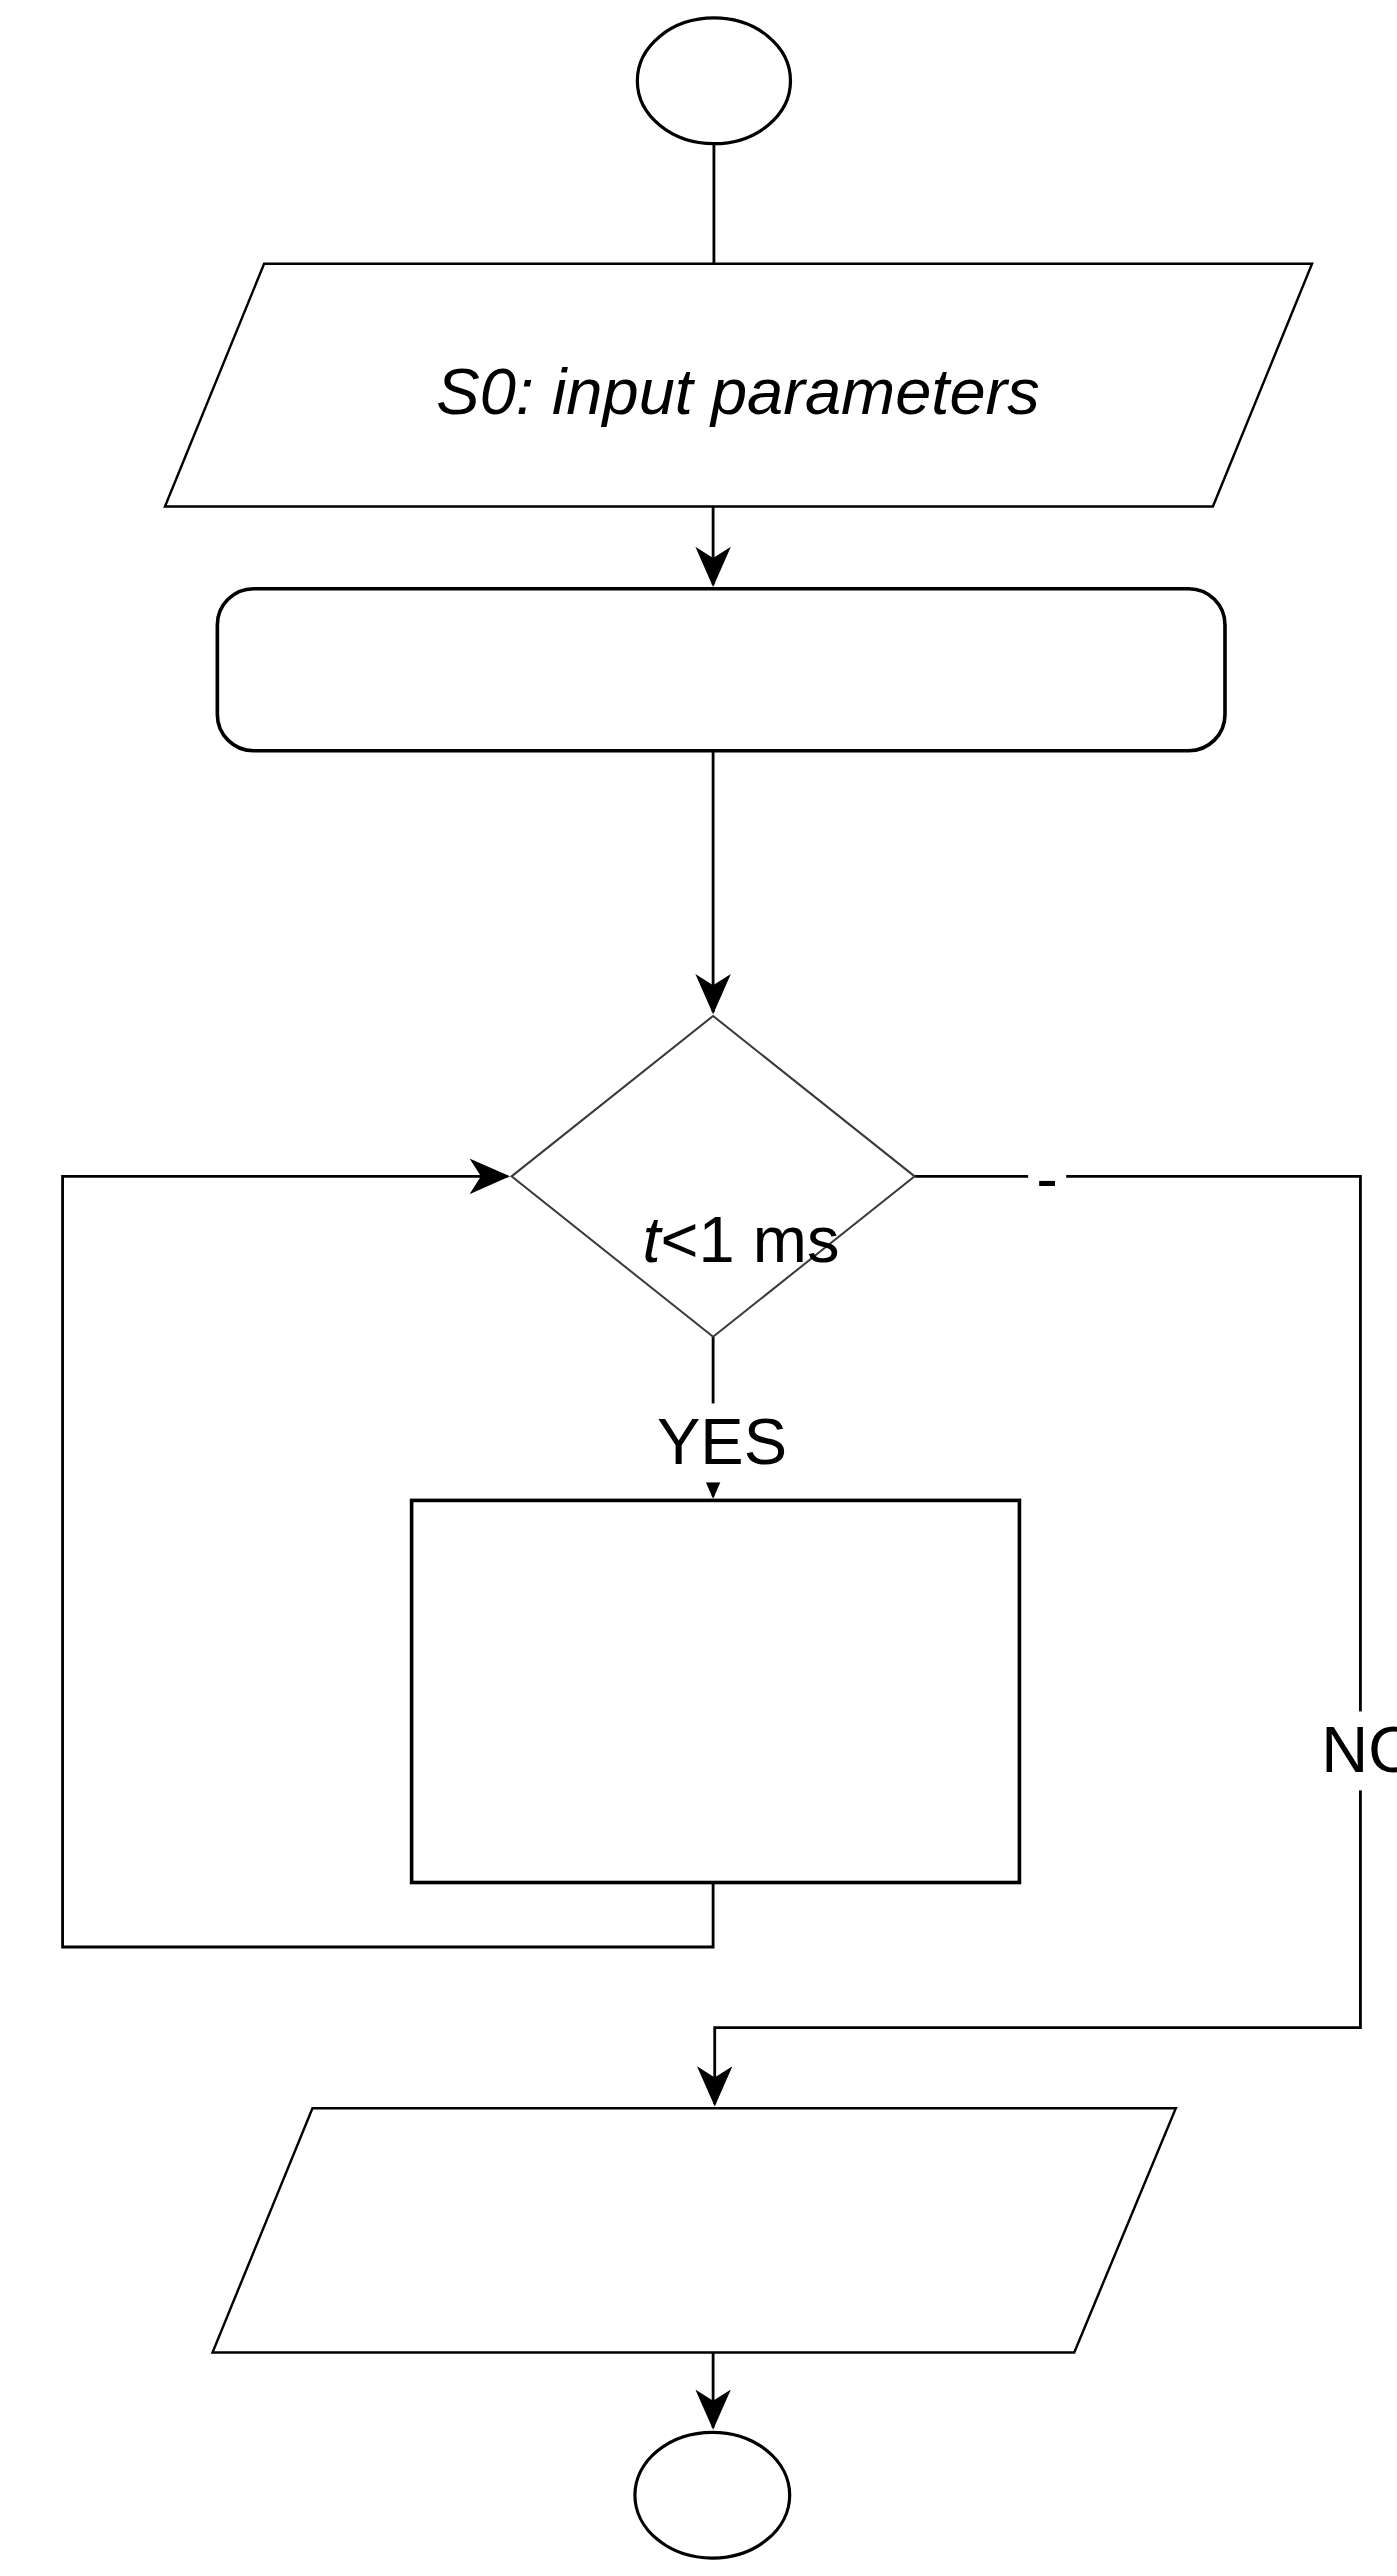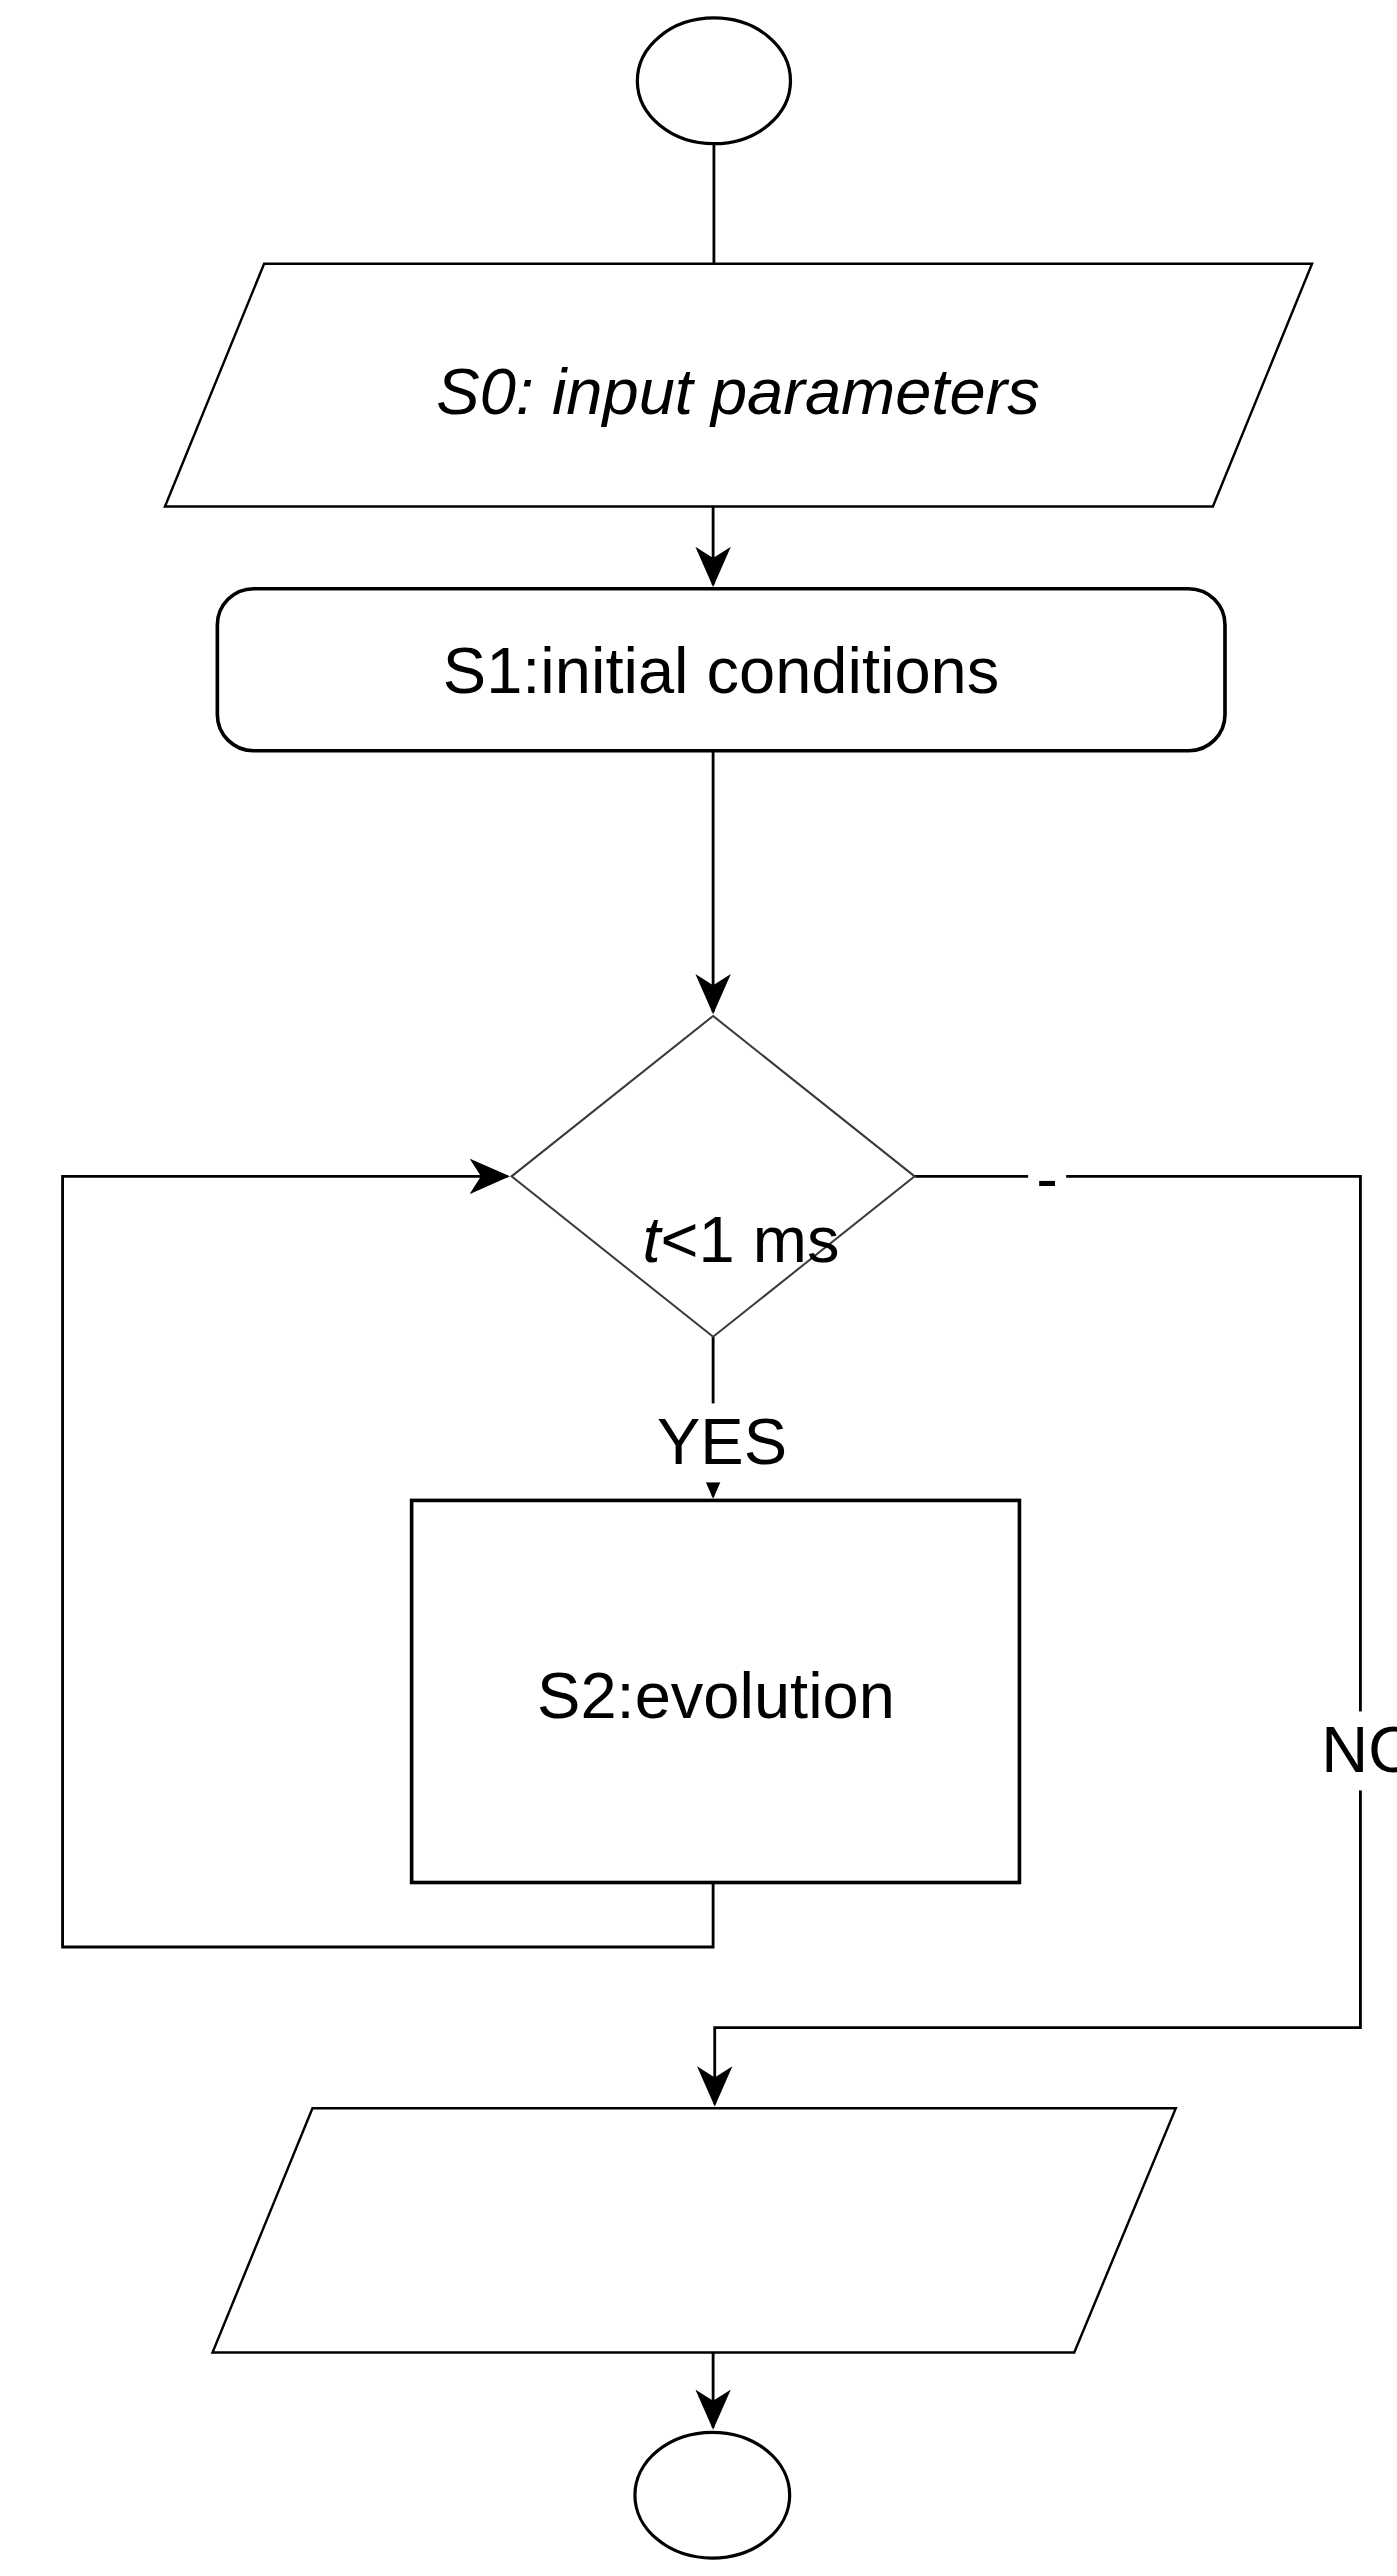--- a/index.html
+++ b/index.html
@@ -71,31 +71,29 @@
 
     <rect x="461" y="1861" width="754" height="474" fill="#ffffff" stroke="#000000" stroke-width="4.5"></rect>
 
     <polygon points="338,2615 1409,2615 1283,2918 214,2918" fill="#ffffff" stroke="#000000" stroke-width="3"></polygon>
 
     <ellipse cx="834" cy="3095" rx="96" ry="78" fill="#ffffff" stroke="#000000" stroke-width="4"></ellipse>
   </svg>
 
   <div class="lbl italic" style="left:698px; top:392px;">S0: input parameters</div>
 
-  <div class="lbl" style="left:681px; top:671px;">S1:initial conditions</div>
 
   <div class="lbl" style="left:701px; top:1240px;">
     <span class="it">t</span><span>&lt;1 ms</span>
   </div>
 
   <div class="lbl on-line" style="left:682px; top:1443px;">YES</div>
 
   <div class="lbl on-line" style="left:1007px; top:1180px;">-</div>
 
   <div class="lbl on-line" style="left:1330px; top:1751px;">NO</div>
 
   <div class="lbl multi" style="left:676px; top:1696px;">
-    <div>S2:evolution</div>
   </div>
 
 
 </div>
 
 
 </body></html>

